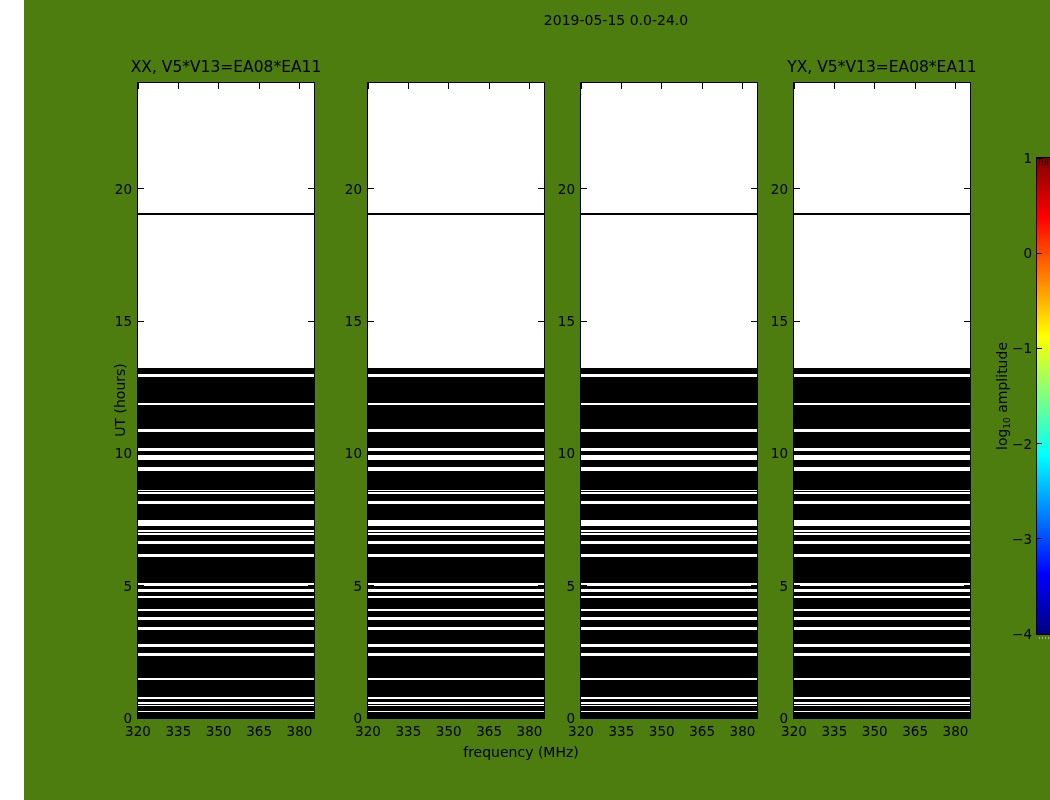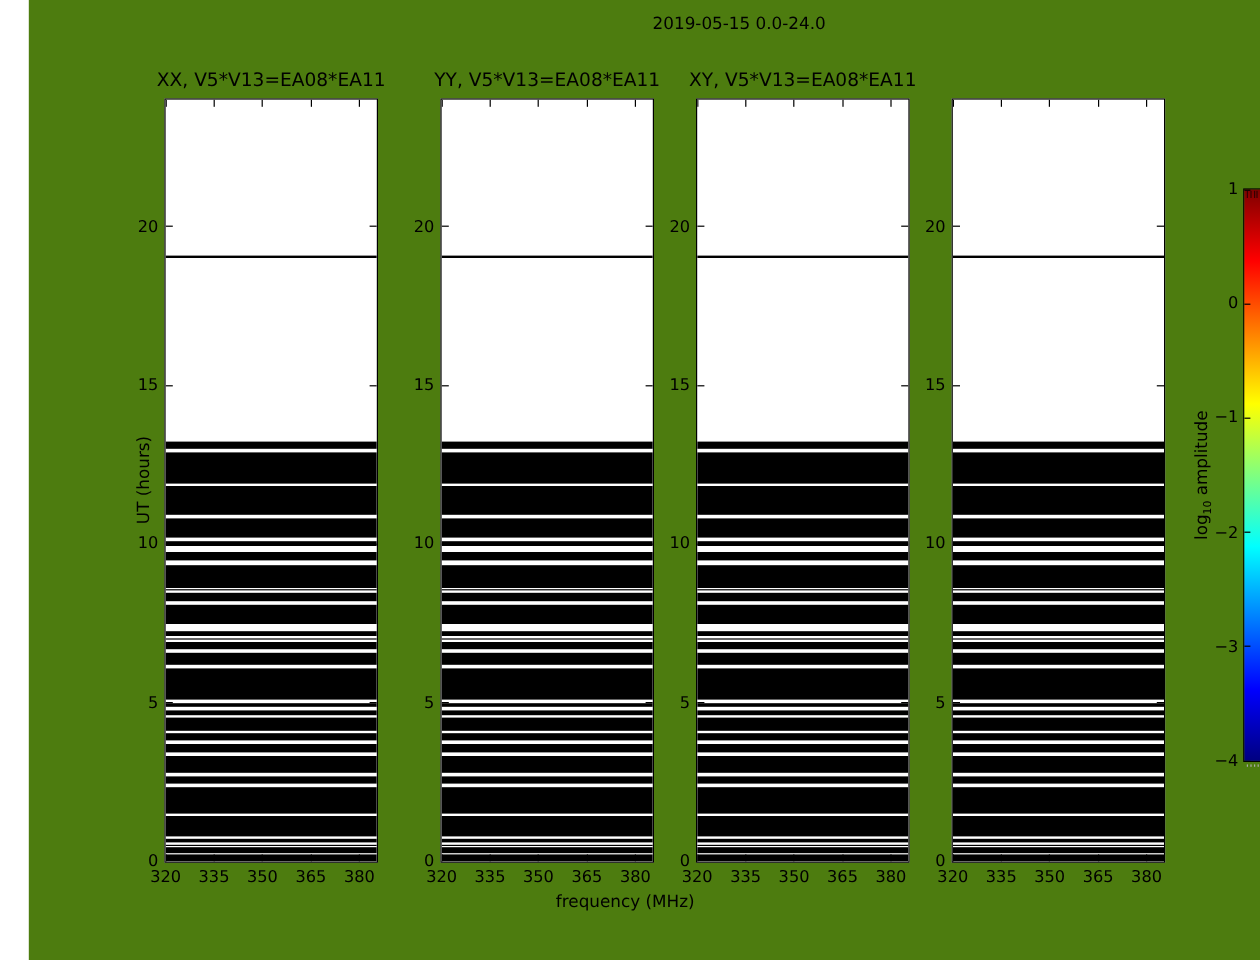--- a/index.html
+++ b/index.html
@@ -131,21 +131,20 @@
         <div class="xlab" style="left: 91.74%;">380</div>
         <div class="ylab" style="top: 100%;">0</div>
         <div class="ylab" style="top: 79.17%;">5</div>
         <div class="ylab" style="top: 58.33%;">10</div>
         <div class="ylab" style="top: 37.5%;">15</div>
         <div class="ylab" style="top: 16.67%;">20</div>
       </div>
   </div>
 
   <div class="panel" style="left:343px">
-    <div class="ptitle">YY, V5*V13=EA08*EA11</div>
     <div class="plot-area">
         <div class="band" style="top: 99.125%; height: 0.875%; min-height: 1px;"></div>
         <div class="band" style="top: 98.167%; height: 0.708%; min-height: 1px;"></div>
         <div class="band" style="top: 97.833%; height: 0.125%; min-height: 1px;"></div>
         <div class="band" style="top: 97%; height: 0.542%; min-height: 1px;"></div>
         <div class="band" style="top: 94.042%; height: 2.708%; min-height: 1px;"></div>
         <div class="band" style="top: 90.208%; height: 3.5%; min-height: 1px;"></div>
         <div class="band" style="top: 88.75%; height: 1.083%; min-height: 1px;"></div>
         <div class="band" style="top: 86.125%; height: 2.25%; min-height: 1px;"></div>
         <div class="band" style="top: 84.625%; height: 1.042%; min-height: 1px;"></div>
@@ -198,21 +197,20 @@
         <div class="xlab" style="left: 91.74%;">380</div>
         <div class="ylab" style="top: 100%;">0</div>
         <div class="ylab" style="top: 79.17%;">5</div>
         <div class="ylab" style="top: 58.33%;">10</div>
         <div class="ylab" style="top: 37.5%;">15</div>
         <div class="ylab" style="top: 16.67%;">20</div>
       </div>
   </div>
 
   <div class="panel" style="left:556px">
-    <div class="ptitle">XY, V5*V13=EA08*EA11</div>
     <div class="plot-area">
         <div class="band" style="top: 99.125%; height: 0.875%; min-height: 1px;"></div>
         <div class="band" style="top: 98.167%; height: 0.708%; min-height: 1px;"></div>
         <div class="band" style="top: 97.833%; height: 0.125%; min-height: 1px;"></div>
         <div class="band" style="top: 97%; height: 0.542%; min-height: 1px;"></div>
         <div class="band" style="top: 94.042%; height: 2.708%; min-height: 1px;"></div>
         <div class="band" style="top: 90.208%; height: 3.5%; min-height: 1px;"></div>
         <div class="band" style="top: 88.75%; height: 1.083%; min-height: 1px;"></div>
         <div class="band" style="top: 86.125%; height: 2.25%; min-height: 1px;"></div>
         <div class="band" style="top: 84.625%; height: 1.042%; min-height: 1px;"></div>
@@ -265,20 +263,21 @@
         <div class="xlab" style="left: 91.74%;">380</div>
         <div class="ylab" style="top: 100%;">0</div>
         <div class="ylab" style="top: 79.17%;">5</div>
         <div class="ylab" style="top: 58.33%;">10</div>
         <div class="ylab" style="top: 37.5%;">15</div>
         <div class="ylab" style="top: 16.67%;">20</div>
       </div>
   </div>
 
   <div class="panel" style="left:769px">
+    <div class="ptitle">YX, V5*V13=EA08*EA11</div>
     <div class="plot-area">
         <div class="band" style="top: 99.125%; height: 0.875%; min-height: 1px;"></div>
         <div class="band" style="top: 98.167%; height: 0.708%; min-height: 1px;"></div>
         <div class="band" style="top: 97.833%; height: 0.125%; min-height: 1px;"></div>
         <div class="band" style="top: 97%; height: 0.542%; min-height: 1px;"></div>
         <div class="band" style="top: 94.042%; height: 2.708%; min-height: 1px;"></div>
         <div class="band" style="top: 90.208%; height: 3.5%; min-height: 1px;"></div>
         <div class="band" style="top: 88.75%; height: 1.083%; min-height: 1px;"></div>
         <div class="band" style="top: 86.125%; height: 2.25%; min-height: 1px;"></div>
         <div class="band" style="top: 84.625%; height: 1.042%; min-height: 1px;"></div>

